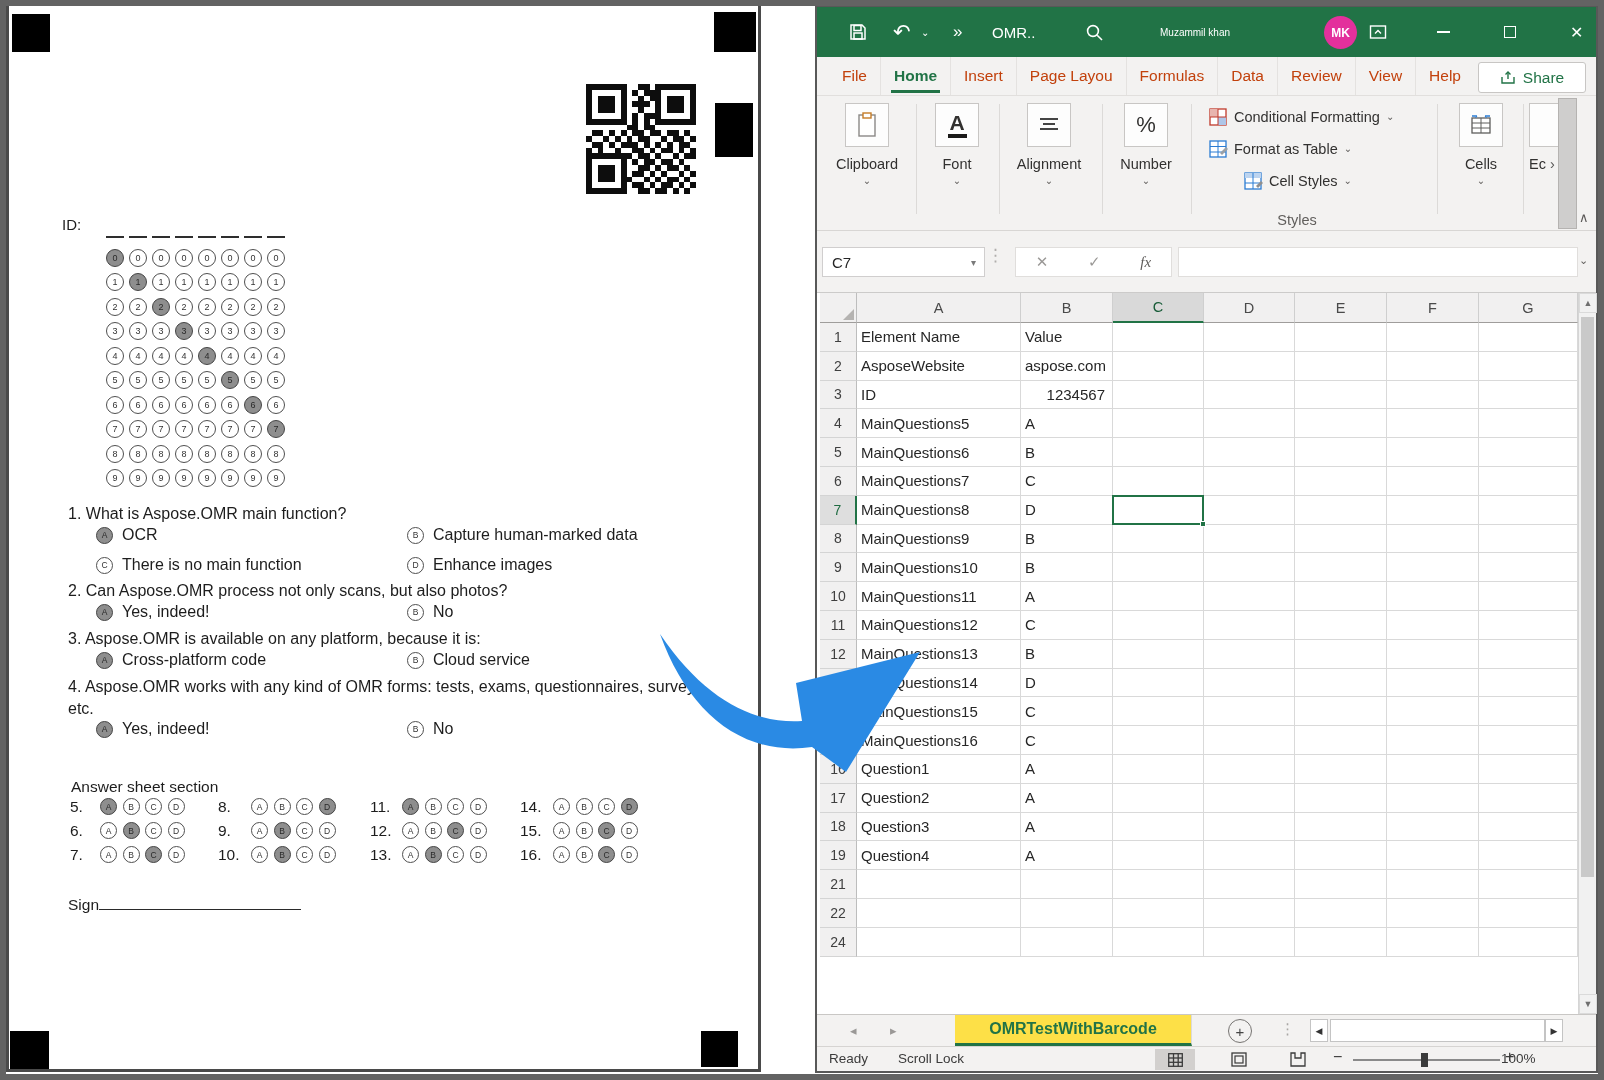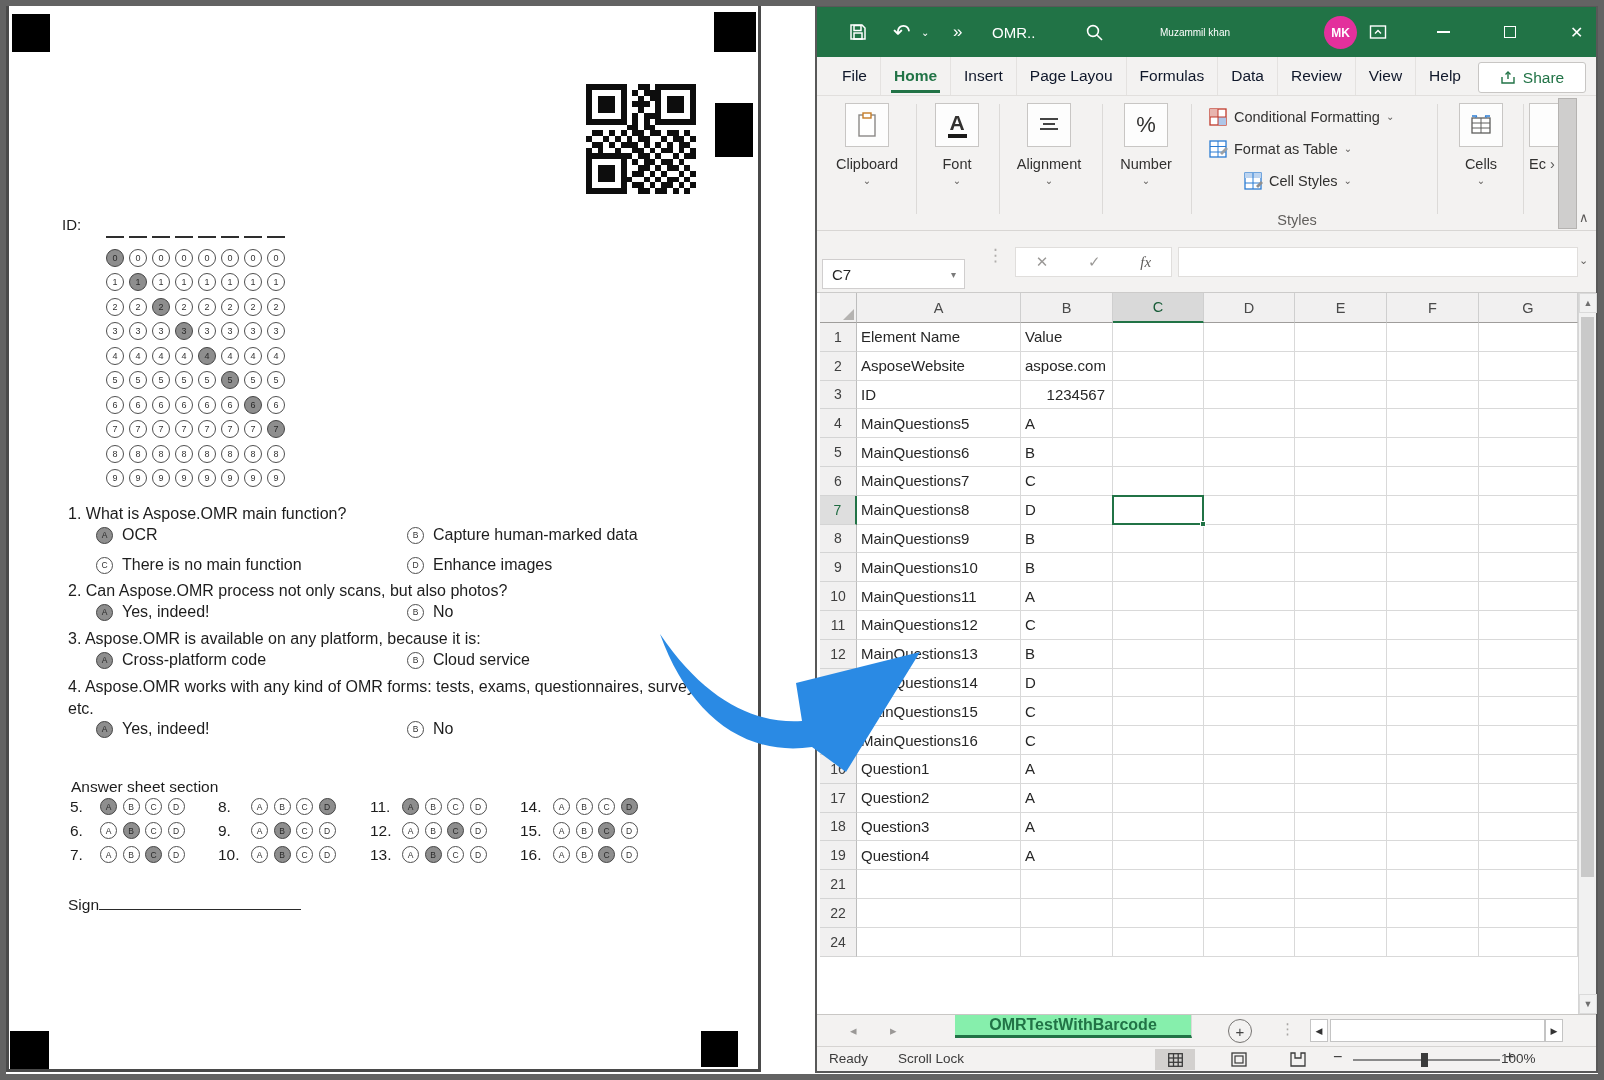--- a/index.html
+++ b/index.html
@@ -52,21 +52,21 @@
   .tb-item { position:absolute; top:0; height:50px; display:flex; align-items:center; }
   .tb-doc { font-size:15px; } .tb-user { font-size:10px; }
   .avatar { position:absolute; left:507px; top:9px; width:33px; height:33px; border-radius:50%;
             display:flex; align-items:center; justify-content:center; font-size:12px; font-weight:bold; color:#fff; }
   .win-glyph { font-size:16px; color:#fff; }
   .max-box { width:12px; height:12px; border:1.5px solid #fff; }
   .min-bar { width:13px; height:2px; background:#fff; }
 
   .menubar { position:absolute; left:0; top:50px; width:100%; height:39px; background:#f3f2f1;
              border-bottom:1px solid #e1dfdd; display:flex; align-items:center; padding-left:12px; }
-  .mtab { font-size:15.5px; color:#0f172a; padding:0 13px; height:38px; display:flex; align-items:center;
+  .mtab { font-size:15.5px; color:#c2410c; padding:0 13px; height:38px; display:flex; align-items:center;
           border-right:1px solid #e4e2e0; position:relative; }
   .mtab:last-child { border-right:none; }
   .mtab.active { color:#217346; font-weight:bold; }
   .mtab.active::after { content:""; position:absolute; left:10px; right:10px; bottom:2px; height:3px; background:#217346; }
   .share-btn { position:absolute; right:10px; top:55px; width:108px; height:31px; background:#fff;
                border:1px solid #c8c6c4; border-radius:3px; display:flex; align-items:center; justify-content:center;
                gap:7px; font-size:15.5px; color:#217346; }
 
   .ribbon { position:absolute; left:0; top:89px; width:100%; height:135px; background:#f3f2f1;
             border-bottom:1px solid #d8d6d4; }
@@ -83,22 +83,22 @@
                     font-size:14.5px; color:#605e5c; }
   .rib-bar { position:absolute; left:741px; top:2px; width:19px; height:131px; background:#cfcecd;
              border:1px solid #b5b3b1; }
   .rib-collapse { position:absolute; left:762px; top:114px; font-size:13px; color:#5a5857; }
   .ec-group { position:absolute; left:712px; top:7px; width:36px; text-align:left; }
   .ec-box { width:30px; height:44px; background:#fdfdfd; border:1px solid #c8c6c4; }
   .ec-label { position:absolute; left:712px; top:60px; font-size:14.5px; color:#323130; }
 
   .fbar { position:absolute; left:0; top:224px; width:100%; height:62px; background:#f3f2f1;
           border-bottom:1px solid #cccbca; }
-  .namebox { position:absolute; left:5px; top:16px; width:143px; height:30px; background:#fff;
-             border:1px solid #d0cece; display:flex; align-items:center; font-size:15px; color:#262626; padding-left:9px;margin-top:12px; }
+  .namebox { position:absolute; left:5px; top:16px; width:163px; height:30px; background:#fff;
+             border:1px solid #d0cece; display:flex; align-items:center; font-size:15px; color:#262626; padding-left:9px; }
   .namebox .dd { position:absolute; right:8px; color:#7a7a7a; font-size:10px; }
   .fdots { position:absolute; left:170px; top:14px; color:#b0aeac; font-size:17px; letter-spacing:-2px; }
   .fbtns { position:absolute; left:198px; top:16px; width:157px; height:30px; background:#fff;
            border:1px solid #e0dedc; display:flex; align-items:center; justify-content:space-around; }
   .fx-x { color:#9a9896; font-size:15px; } .fx-ck { color:#9a9896; font-size:15px; }
   .fx-fx { color:#5e5c5a; font-size:15px; font-style:italic; font-family:"Liberation Serif", serif; }
   .ffield { position:absolute; left:361px; top:16px; width:400px; height:30px; background:#fff; border:1px solid #e0dedc; }
   .fchev { position:absolute; left:762px; top:23px; color:#605e5c; font-size:11px; }
 
   .col-row { position:absolute; left:3px; top:286px; display:flex; height:30px; }
@@ -119,21 +119,21 @@
   .sel-box { position:absolute; border:2px solid #217346; background:transparent; }
   .sel-box .handle { position:absolute; right:-4px; bottom:-4px; width:6px; height:6px; background:#217346; border:1px solid #fff; }
 
   .vscroll { position:absolute; left:761px; top:286px; width:18px; height:721px; background:#f1f1f1; border-left:1px solid #d5d5d5; }
   .vs-arrow { position:absolute; left:0; width:18px; height:20px; display:flex; align-items:center; justify-content:center;
               font-size:9px; color:#6f6f6f; background:#f1f1f1; border:1px solid #dadada; }
   .vs-thumb { position:absolute; left:2px; top:24px; width:13px; height:560px; background:#c9c9c9; }
 
   .tabbar { position:absolute; left:0; top:1007px; width:100%; height:32px; background:#f3f2f1; border-top:1px solid #c9c7c5; }
   .sheetnav { position:absolute; top:8px; font-size:13px; color:#9a9896; }
-  .sheet-tab { position:absolute; left:138px; top:0; width:237px; height:23px; background:#86efac;
+  .sheet-tab { position:absolute; left:138px; top:0; width:237px; height:31px; background:#fde047;
                border-right:1px solid #dcdad8; border-bottom:3px solid #217346; display:flex; align-items:center;
                justify-content:center; font-size:16px; font-weight:bold; color:#217346; }
   .addsheet { position:absolute; left:411px; top:4px; width:24px; height:24px; border:1.5px solid #767472;
               border-radius:50%; display:flex; align-items:center; justify-content:center; font-size:15px; color:#444; }
   .tdots { position:absolute; left:463px; top:5px; color:#a9a7a5; font-size:15px; }
   .hs-btn { position:absolute; top:4px; width:18px; height:23px; background:#fff; border:1px solid #c4c4c4;
             display:flex; align-items:center; justify-content:center; font-size:9px; color:#333; }
   .hs-track { position:absolute; left:513px; top:4px; width:215px; height:23px; background:#fff; border:1px solid #c4c4c4; }
 
   .statusbar { position:absolute; left:0; top:1039px; width:100%; height:25px; background:#f3f2f1;

